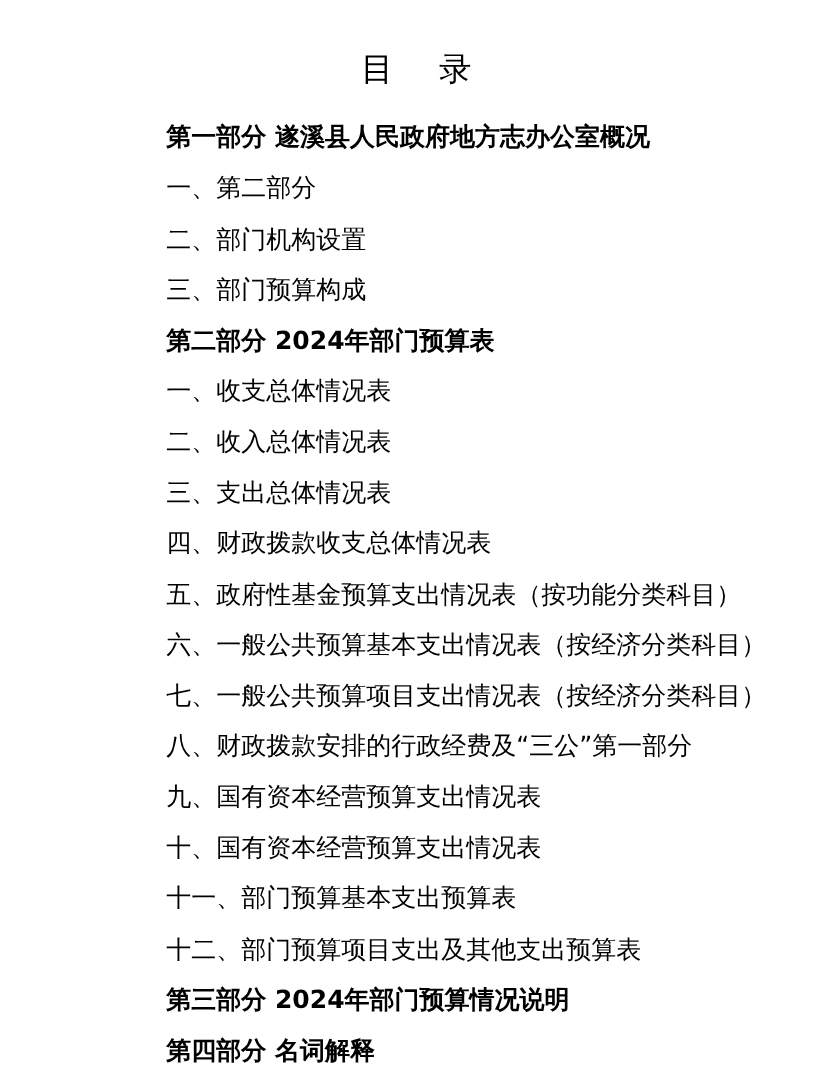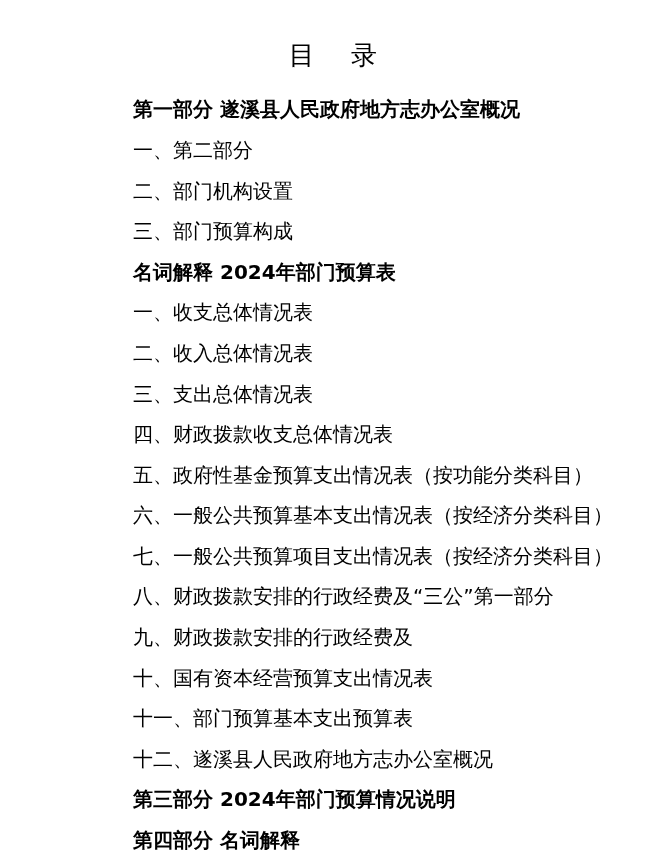--- a/index.html
+++ b/index.html
@@ -12,27 +12,27 @@
   </style>
 </head>
 <body>
 
 <div class="title">目 录</div>
 
 <div class="entry bold" style="top:97px">第一部分  遂溪县人民政府地方志办公室概况</div>
 <div class="entry" style="top:138px">一、第二部分</div>
 <div class="entry" style="top:179px">二、部门机构设置</div>
 <div class="entry" style="top:219px">三、部门预算构成</div>
-<div class="entry bold" style="top:260px">名词解释  2024年部门预算表</div>
+<div class="entry bold" style="top:260px">第二部分  2024年部门预算表</div>
 <div class="entry" style="top:300px">一、收支总体情况表</div>
 <div class="entry" style="top:341px">二、收入总体情况表</div>
 <div class="entry" style="top:382px">三、支出总体情况表</div>
 <div class="entry" style="top:422px">四、财政拨款收支总体情况表</div>
 <div class="entry" style="top:463px">五、政府性基金预算支出情况表（按功能分类科目）</div>
 <div class="entry" style="top:503px">六、一般公共预算基本支出情况表（按经济分类科目）</div>
 <div class="entry" style="top:544px">七、一般公共预算项目支出情况表（按经济分类科目）</div>
 <div class="entry" style="top:584px">八、财政拨款安排的行政经费及“三公”第一部分</div>
-<div class="entry" style="top:625px">九、财政拨款安排的行政经费及</div>
+<div class="entry" style="top:625px">九、国有资本经营预算支出情况表</div>
 <div class="entry" style="top:666px">十、国有资本经营预算支出情况表</div>
 <div class="entry" style="top:706px">十一、部门预算基本支出预算表</div>
-<div class="entry" style="top:747px">十二、遂溪县人民政府地方志办公室概况</div>
+<div class="entry" style="top:747px">十二、部门预算项目支出及其他支出预算表</div>
 <div class="entry bold" style="top:787px">第三部分  2024年部门预算情况说明</div>
 <div class="entry bold" style="top:828px">第四部分  名词解释</div>
 
 </body></html>

